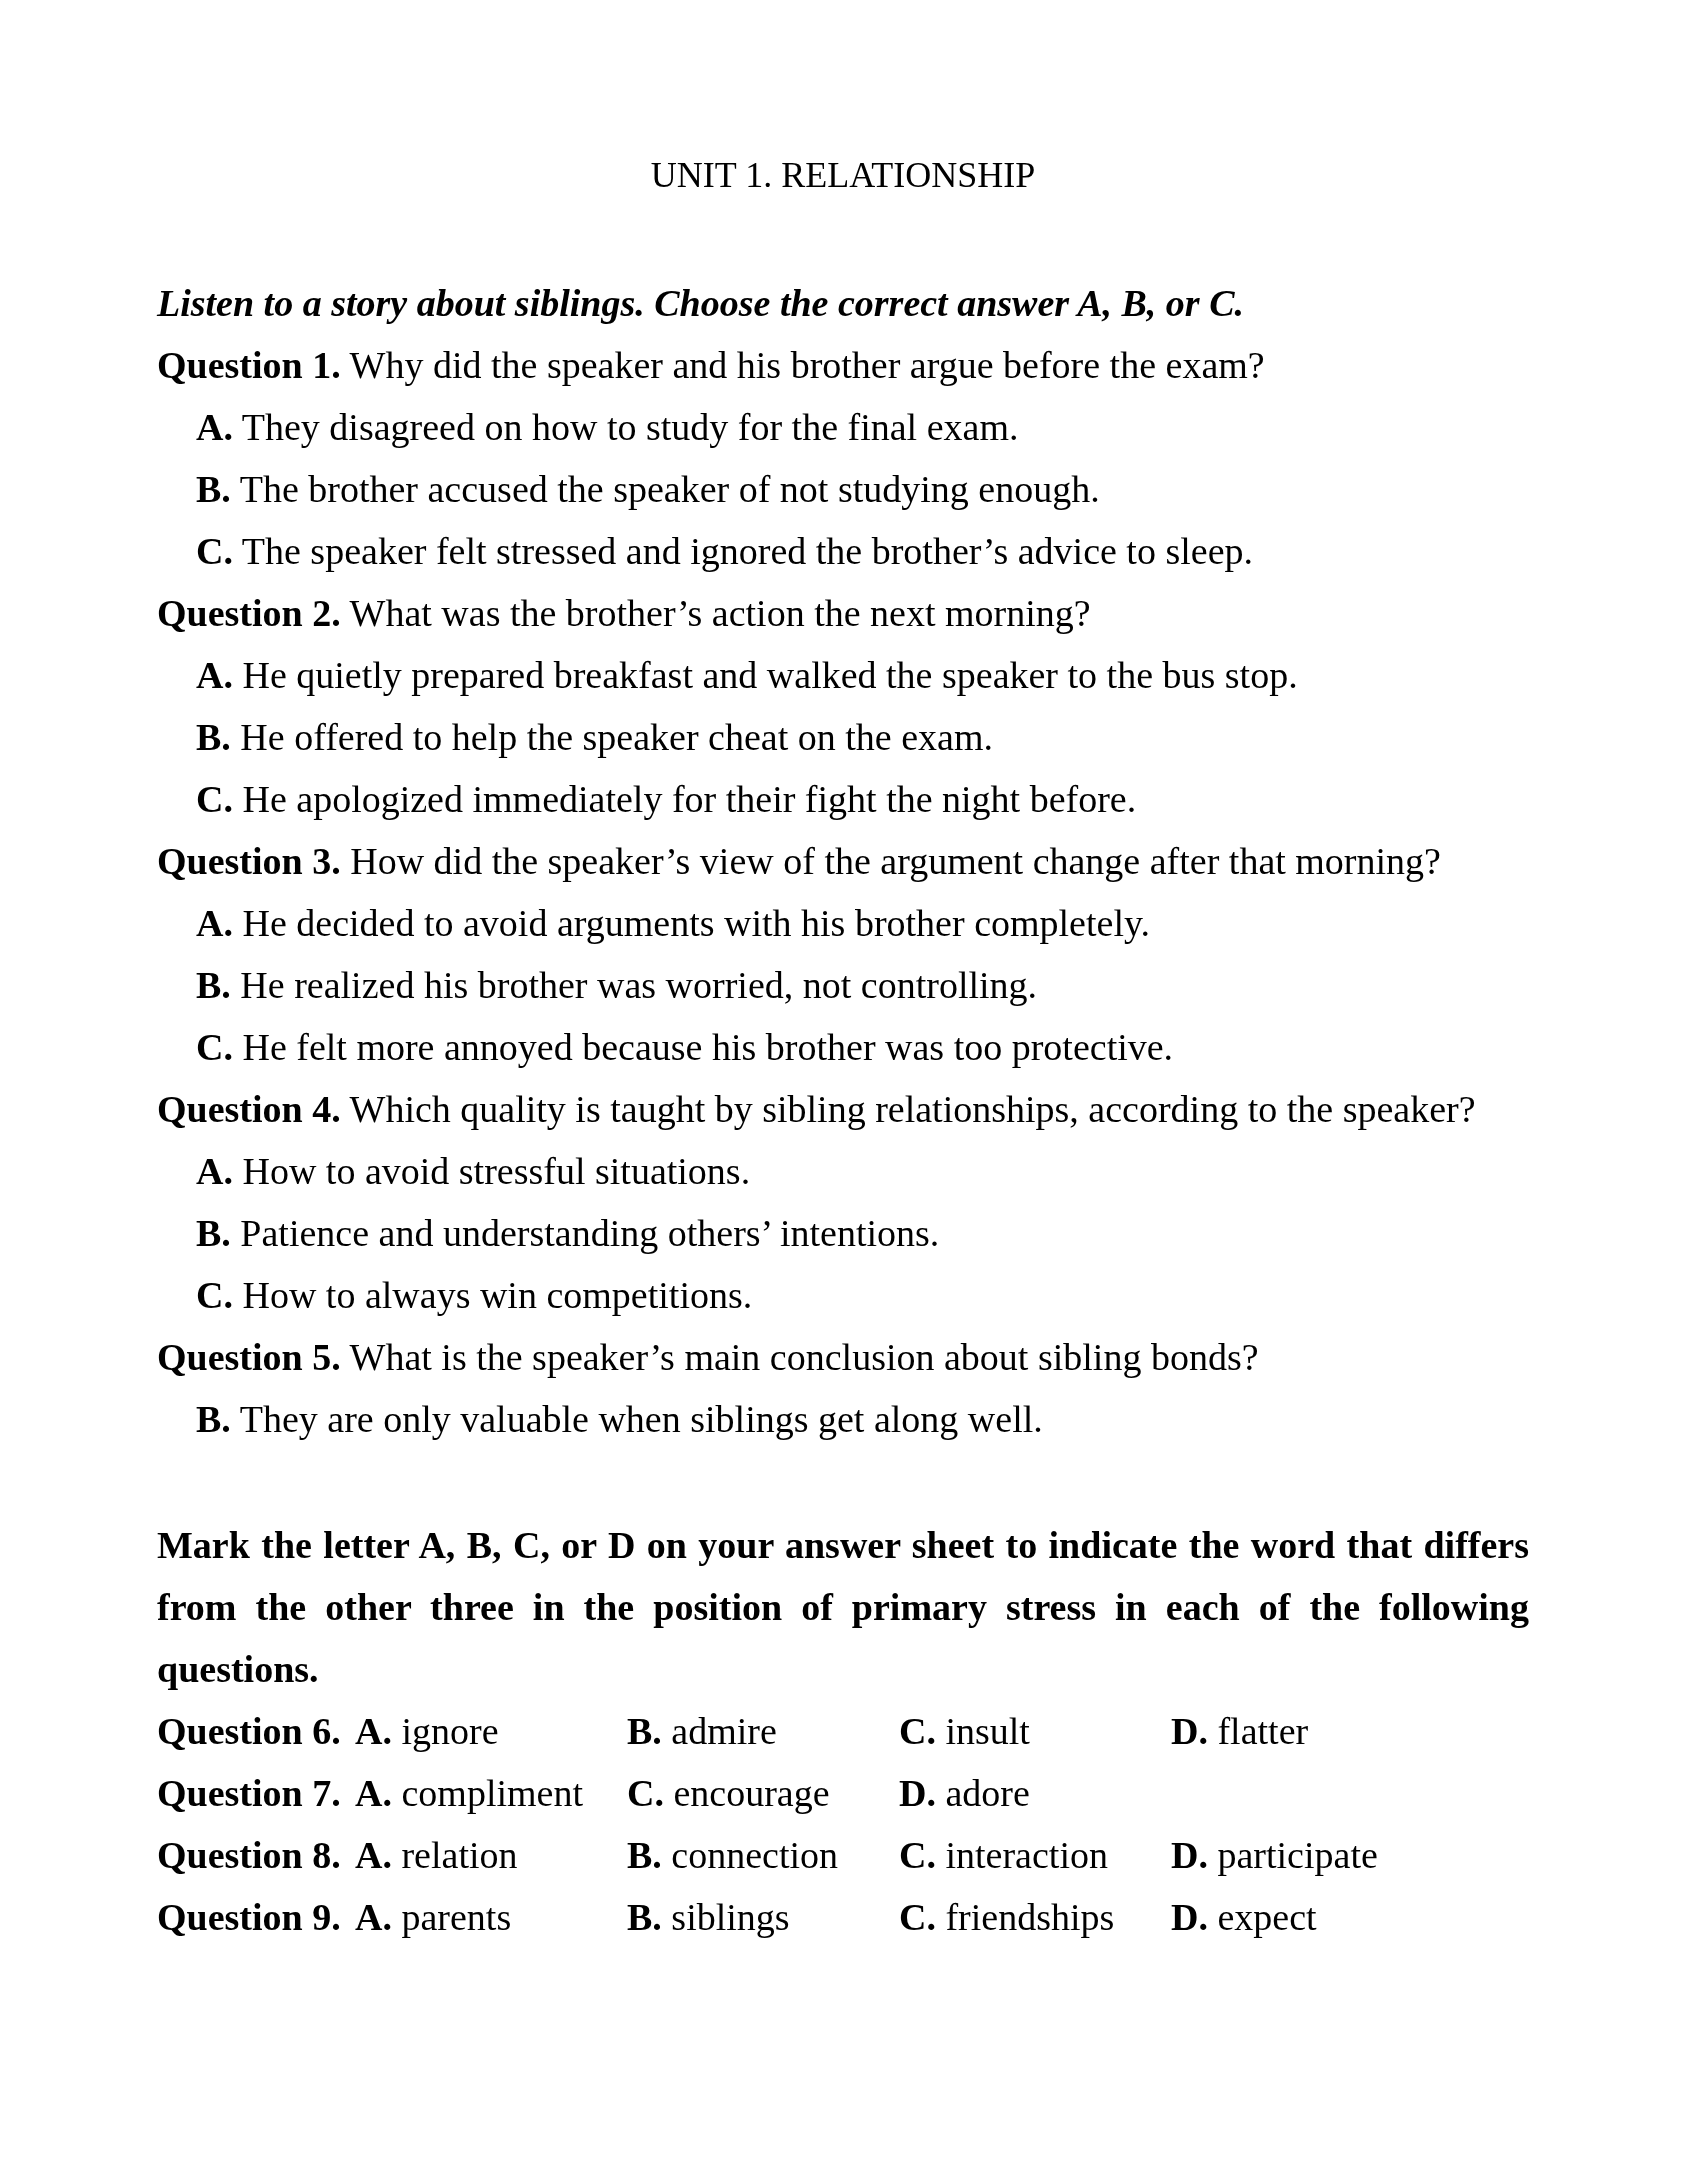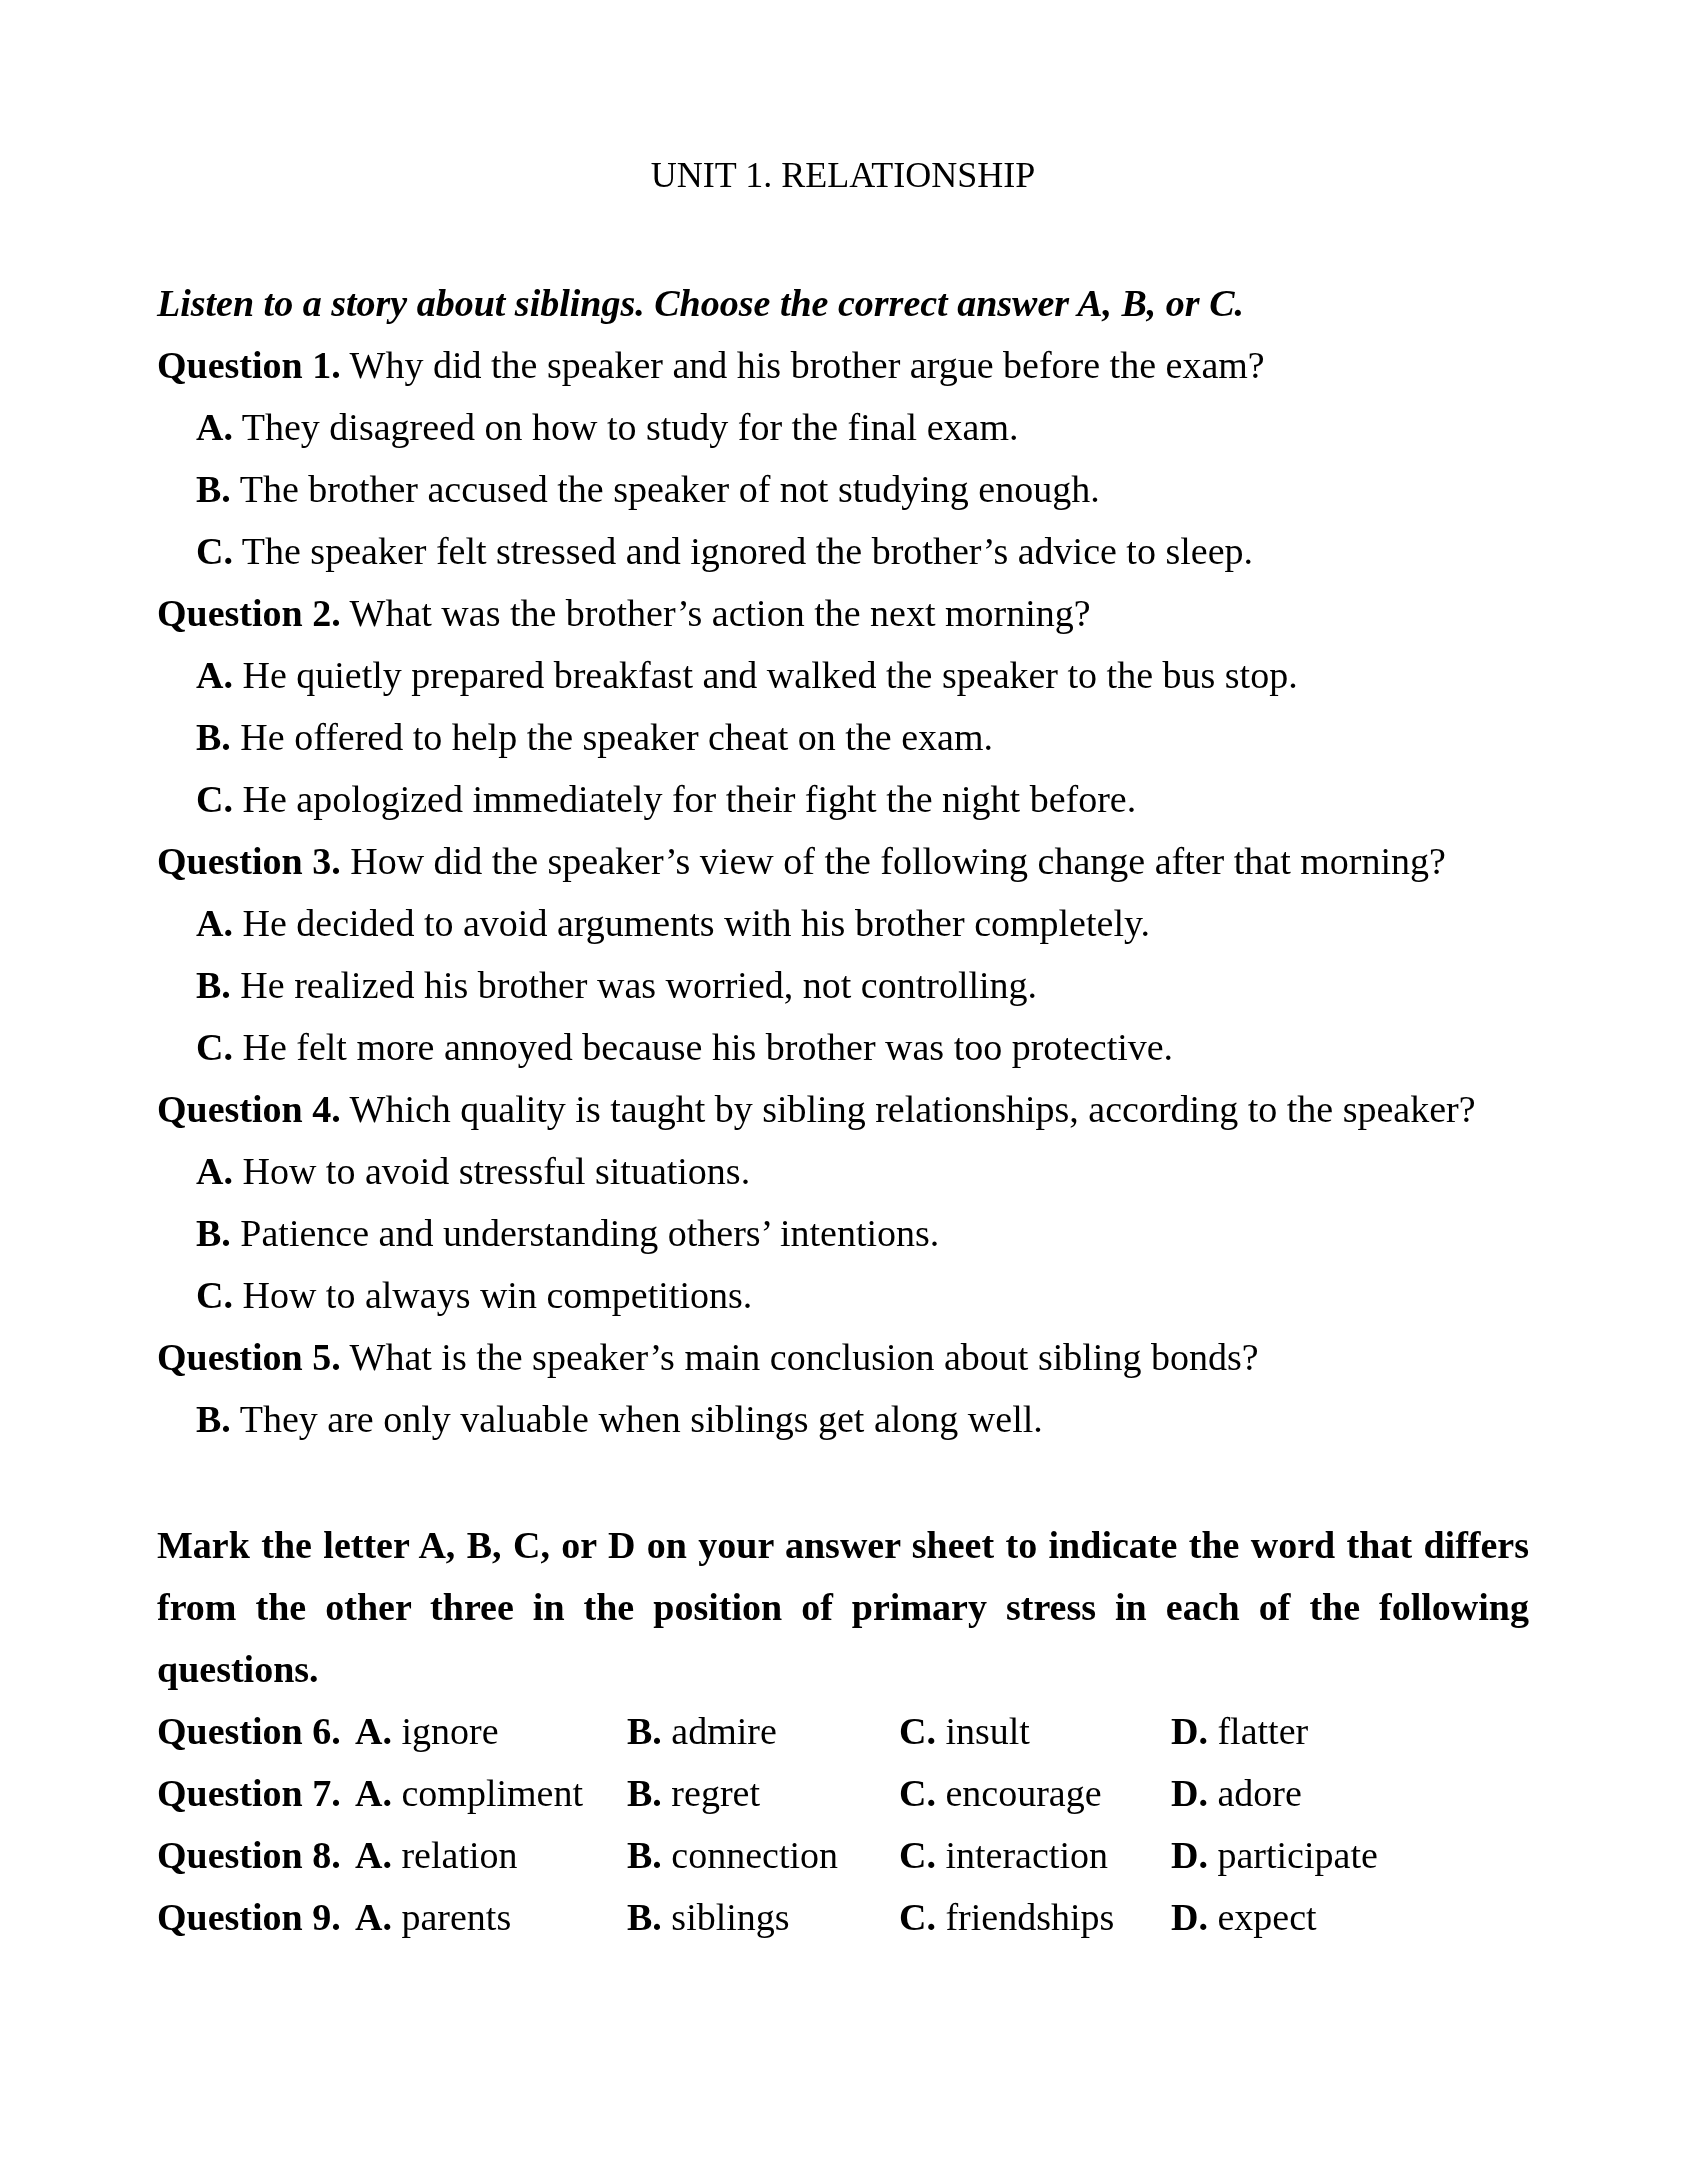--- a/index.html
+++ b/index.html
@@ -31,21 +31,21 @@
 
   <div id="listening-questions">
       <div class="line"><span class="q-label">Question 1.</span> <span>Why did the speaker and his brother argue before the exam?</span></div>
       <div class="line opt"><span class="opt-letter">A.</span> <span>They disagreed on how to study for the final exam.</span></div>
       <div class="line opt"><span class="opt-letter">B.</span> <span>The brother accused the speaker of not studying enough.</span></div>
       <div class="line opt"><span class="opt-letter">C.</span> <span>The speaker felt stressed and ignored the brother’s advice to sleep.</span></div>
       <div class="line"><span class="q-label">Question 2.</span> <span>What was the brother’s action the next morning?</span></div>
       <div class="line opt"><span class="opt-letter">A.</span> <span>He quietly prepared breakfast and walked the speaker to the bus stop.</span></div>
       <div class="line opt"><span class="opt-letter">B.</span> <span>He offered to help the speaker cheat on the exam.</span></div>
       <div class="line opt"><span class="opt-letter">C.</span> <span>He apologized immediately for their fight the night before.</span></div>
-      <div class="line"><span class="q-label">Question 3.</span> <span>How did the speaker’s view of the following change after that morning?</span></div>
+      <div class="line"><span class="q-label">Question 3.</span> <span>How did the speaker’s view of the argument change after that morning?</span></div>
       <div class="line opt"><span class="opt-letter">A.</span> <span>He decided to avoid arguments with his brother completely.</span></div>
       <div class="line opt"><span class="opt-letter">B.</span> <span>He realized his brother was worried, not controlling.</span></div>
       <div class="line opt"><span class="opt-letter">C.</span> <span>He felt more annoyed because his brother was too protective.</span></div>
       <div class="line"><span class="q-label">Question 4.</span> <span>Which quality is taught by sibling relationships, according to the speaker?</span></div>
       <div class="line opt"><span class="opt-letter">A.</span> <span>How to avoid stressful situations.</span></div>
       <div class="line opt"><span class="opt-letter">B.</span> <span>Patience and understanding others’ intentions.</span></div>
       <div class="line opt"><span class="opt-letter">C.</span> <span>How to always win competitions.</span></div>
       <div class="line"><span class="q-label">Question 5.</span> <span>What is the speaker’s main conclusion about sibling bonds?</span></div>
       <div class="line opt"><span class="opt-letter">B.</span> <span>They are only valuable when siblings get along well.</span></div>
     </div>
@@ -58,21 +58,20 @@
       <div class="stress-row">
         <div class="qcell">Question 6.</div>
         <div class="cell"><span class="opt-letter">A.</span> <span>ignore</span></div>
         <div class="cell"><span class="opt-letter">B.</span> <span>admire</span></div>
         <div class="cell"><span class="opt-letter">C.</span> <span>insult</span></div>
         <div class="cell"><span class="opt-letter">D.</span> <span>flatter</span></div>
       </div>
       <div class="stress-row">
         <div class="qcell">Question 7.</div>
         <div class="cell"><span class="opt-letter">A.</span> <span>compliment</span></div>
-        <div class="cell"><span class="opt-letter">B.</span> <span>regret</span></div>
         <div class="cell"><span class="opt-letter">C.</span> <span>encourage</span></div>
         <div class="cell"><span class="opt-letter">D.</span> <span>adore</span></div>
       </div>
       <div class="stress-row">
         <div class="qcell">Question 8.</div>
         <div class="cell"><span class="opt-letter">A.</span> <span>relation</span></div>
         <div class="cell"><span class="opt-letter">B.</span> <span>connection</span></div>
         <div class="cell"><span class="opt-letter">C.</span> <span>interaction</span></div>
         <div class="cell"><span class="opt-letter">D.</span> <span>participate</span></div>
       </div>

